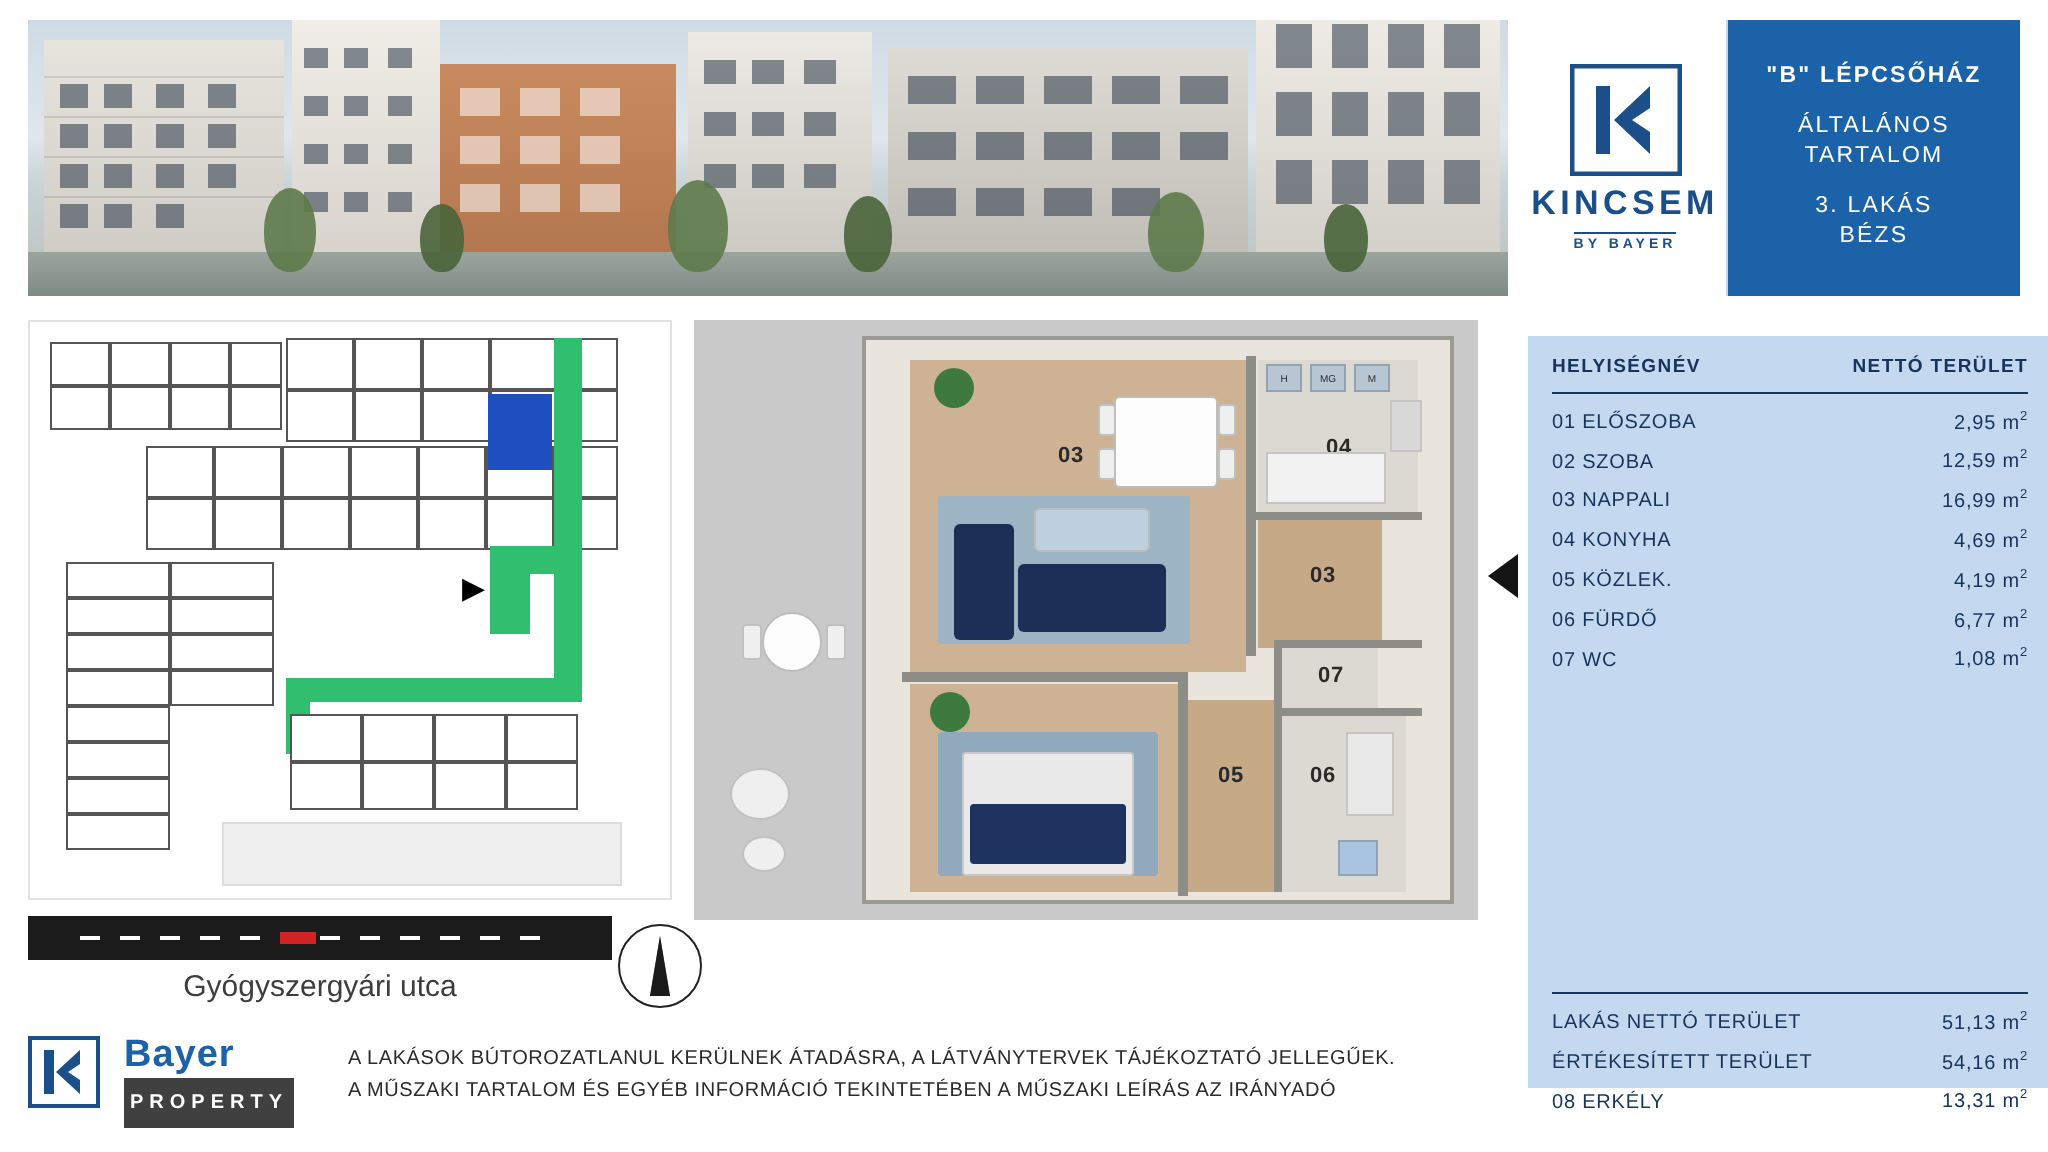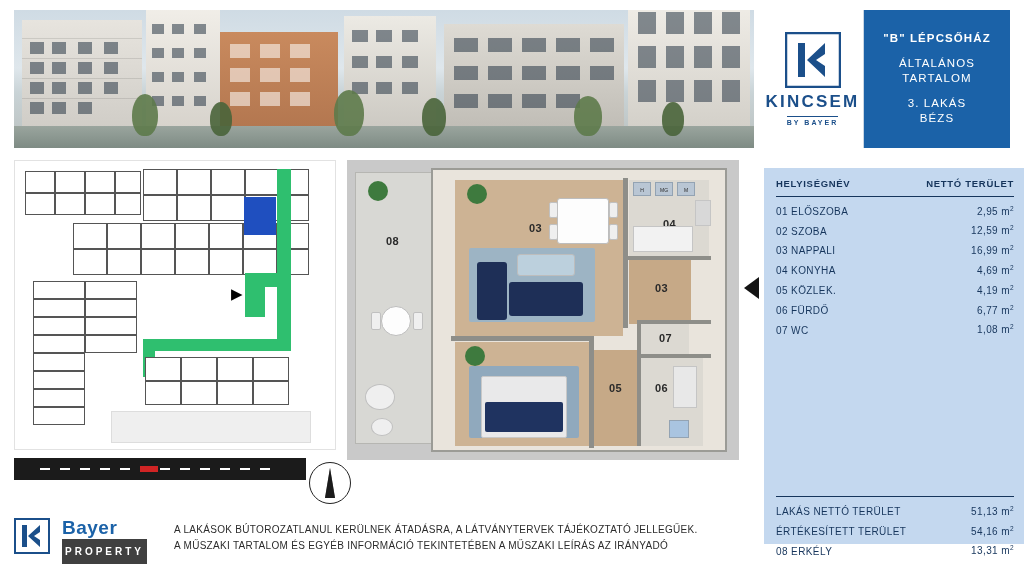--- a/index.html
+++ b/index.html
@@ -398,32 +398,29 @@
 
     <div class="sp-road" style="left:96px;top:250px;width:200px;height:32px"></div>
 
     <div class="sp-arrow" style="left:216px;top:124px;">▶</div>
   </div>
 
   <div class="streetbar">
     <div class="dash"></div>
     <div class="redmark"></div>
   </div>
+  <div class="street-label">Gyógyszergyári utca</div>
 
   <div class="compass">
     <div class="needle-l"></div>
     <div class="needle" style="border-bottom-color:#1b1b1b; border-left-color:transparent; border-right-color:transparent;"></div>
   </div>
 
   <div class="floorplan">
 
-    <div class="fp-terrace">
-      <div class="plant" style="left:12px;top:8px;width:20px;height:20px;"></div>
-      <div class="rm-label" style="left:30px;top:62px;">08</div>
-    </div>
 
     <div class="fp-body">
 
       <div class="rm rm-wood" style="left:22px;top:10px;width:168px;height:156px;"></div>
       <div class="rm-label" style="left:96px;top:52px;">03</div>
       <div class="rug" style="left:36px;top:78px;width:126px;height:74px;"></div>
       <div class="sofa" style="left:44px;top:92px;width:30px;height:58px;"></div>
       <div class="sofa" style="left:76px;top:112px;width:74px;height:34px;"></div>
       <div class="tbl" style="left:84px;top:84px;width:58px;height:22px;background:#bcd0dd;"></div>
       <div class="plant" style="left:34px;top:14px;width:20px;height:20px;"></div>

